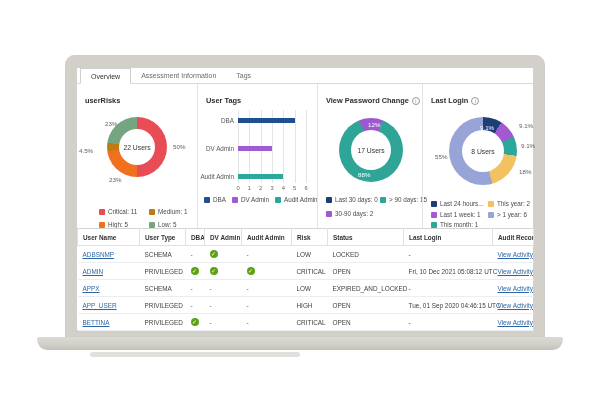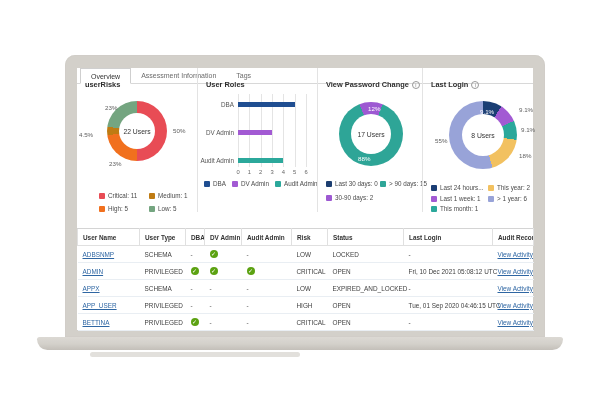--- a/index.html
+++ b/index.html
@@ -21,21 +21,21 @@
   
   .tabbar { position:absolute; left:0; top:0; width:456px; height:16px;
     border-bottom:1px solid #d8d8d8; display:flex; align-items:flex-end; }
   .tab { font-size:7px; line-height:15px; padding:0 10px; color:#6b6b6b;
     white-space:nowrap; cursor:pointer; }
   .tab.active { background:#fff; color:#333;
     border:1px solid #cfcfcf; border-bottom:1px solid #fff; margin-bottom:-1px;
     margin-left:3px; height:16px; }
 
   
-  .charts { position:absolute; left:0; top:0; width:456px; height:144px; display:flex; }
+  .charts { position:absolute; left:0; top:16px; width:456px; height:144px; display:flex; }
   .panel { position:relative; height:144px; }
   .p1 { width:120px; }
   .p2 { width:120px; border-left:1px solid #e3e3e3; }
   .p3 { width:105px; border-left:1px solid #e3e3e3; }
   .p4 { width:111px; border-left:1px solid #e3e3e3; }
   .panel h3 { position:absolute; top:12px; left:8px; font-size:7.4px; font-weight:700;
     color:#2e2e2e; white-space:nowrap; display:flex; align-items:center; gap:3px; }
   .info { display:inline-block; width:8px; height:8px; border:1px solid #9a9a9a;
     border-radius:50%; font-size:5.5px; line-height:6.5px; text-align:center;
     color:#8a8a8a; font-weight:400; font-style:normal; }
@@ -126,21 +126,21 @@
               </span>
             <span class="li">
                 <i class="sw" style="background: rgb(116, 165, 128);"></i>
                 <span>Low: 5</span>
               </span>
           </div>
         </section>
 
         <section class="panel p2">
           <h3>
-              <span>User Roles</span>
+              <span>User Tags</span>
             </h3>
           <span class="cat c0">DBA</span>
           <span class="cat c1">DV Admin</span>
           <span class="cat c2">Audit Admin</span>
           <div class="plotarea">
             <i class="gl gl0"></i>
               <i class="gl gl1"></i>
               <i class="gl gl2"></i>
               <i class="gl gl3"></i>
               <i class="gl gl4"></i>

